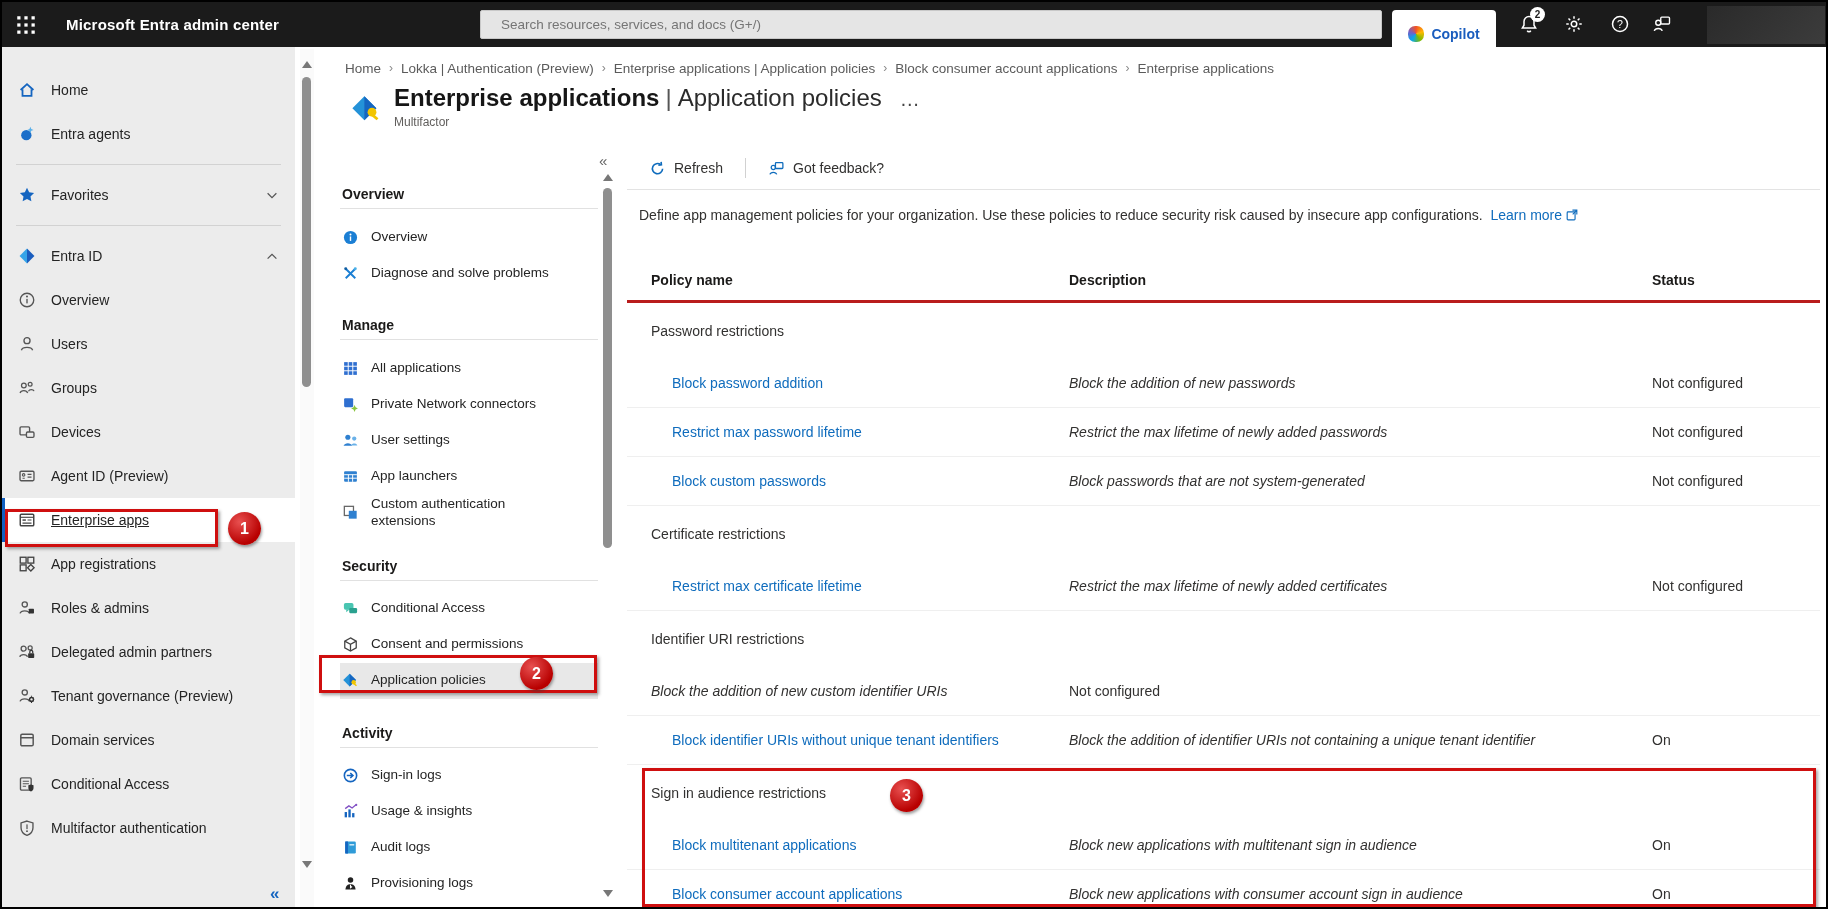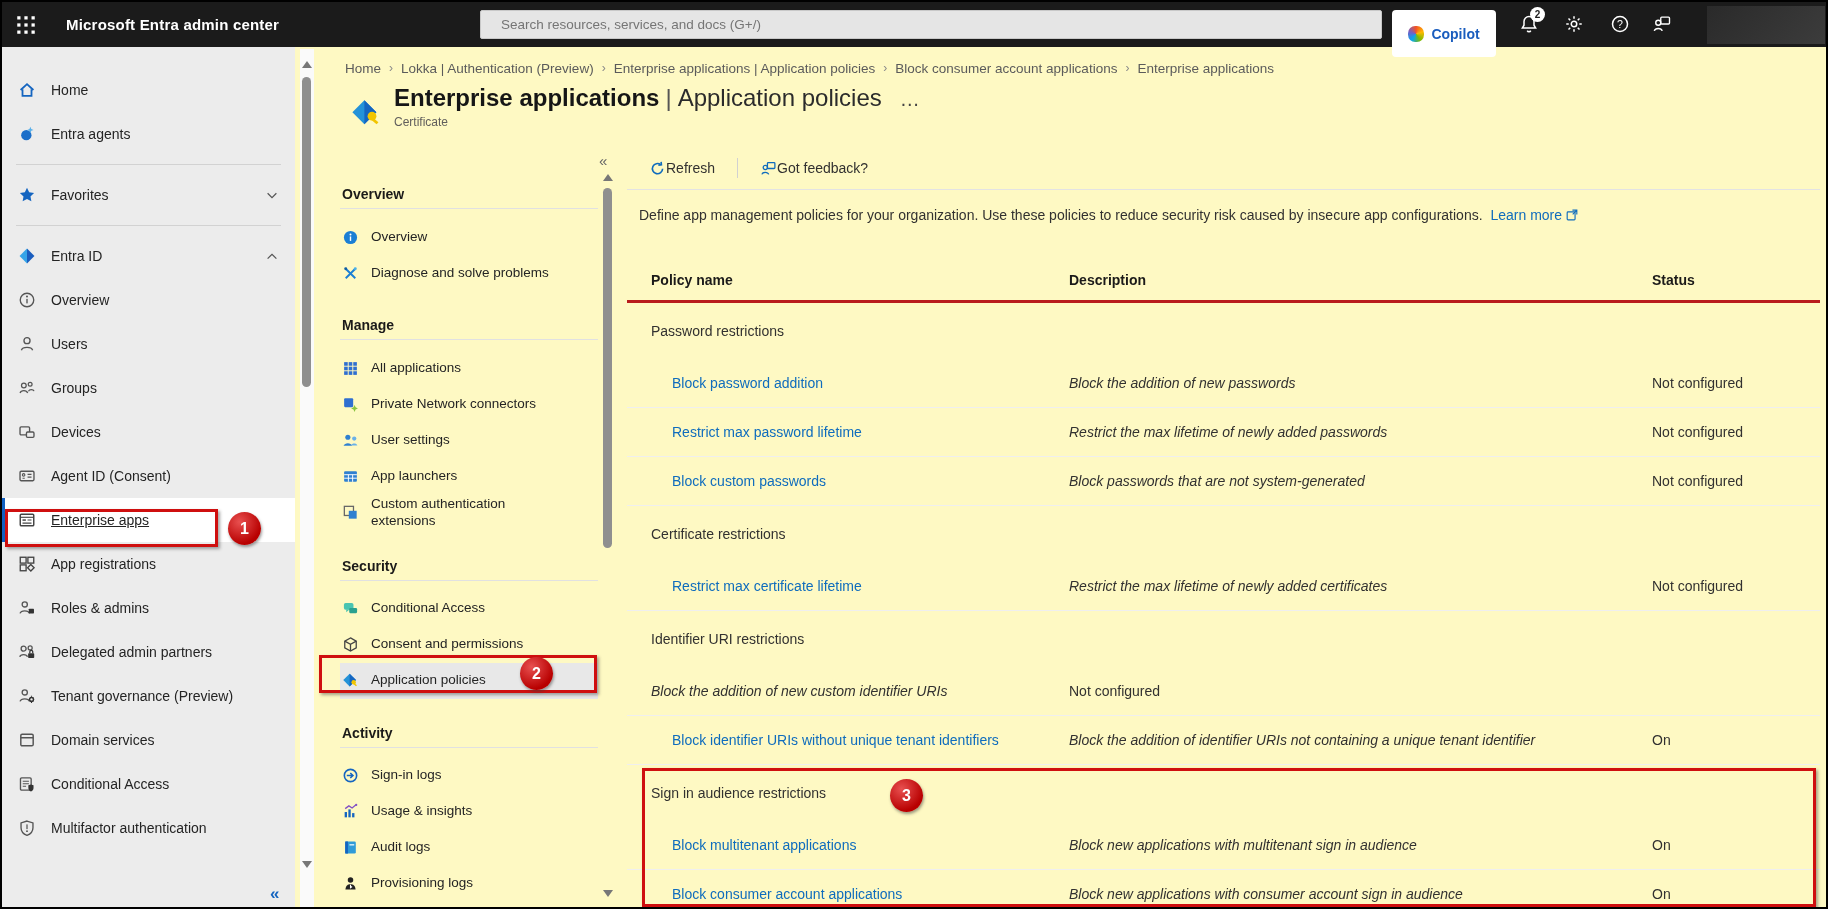--- a/index.html
+++ b/index.html
@@ -1,17 +1,17 @@
 <!DOCTYPE html>
 <html><head>
 <meta charset="utf-8">
 <style>
   html,body{margin:0;padding:0;background:#888;}
   *{box-sizing:border-box;}
-  #app{position:relative;width:1828px;height:909px;background:#fef9c3;border:2px solid #000;
+  #app{position:relative;width:1828px;height:909px;background:#ffffff;border:2px solid #000;
        font-family:"Liberation Sans",sans-serif;overflow:hidden;color:#323130;}
   svg{display:block;}
 
   
   .topbar{position:absolute;left:0;top:0;width:100%;height:45px;background:#1b1b1b;display:flex;align-items:center;}
   .waffle{position:absolute;left:14px;top:13px;width:20px;height:20px;cursor:pointer;}
   .tb-title{position:absolute;left:64px;top:0;height:45px;display:flex;align-items:center;
             color:#fff;font-weight:bold;font-size:15px;letter-spacing:.2px;}
   .tb-search{position:absolute;left:478px;top:8px;width:902px;height:29px;background:#e5e5e5;border:1px solid #c8c8c8;
              border-radius:2px;display:flex;align-items:center;padding:0 10px;gap:8px;}
@@ -44,21 +44,21 @@
   .scroll1{position:absolute;left:298px;top:47px;bottom:0;width:14px;background:#fafafa;}
   .s-arrow{width:0;height:0;border-left:5px solid transparent;border-right:5px solid transparent;position:absolute;left:2px;cursor:pointer;}
   .s-arrow.up{border-bottom:7px solid #777;}
   .s-arrow.down{border-top:7px solid #777;}
   .s-thumb{position:absolute;left:2px;width:9px;border-radius:5px;background:#8f8f8f;cursor:pointer;}
 
   
   .crumbrow{position:absolute;left:343px;top:55px;height:22px;display:flex;align-items:center;font-size:13.5px;color:#5b5b5b;gap:8px;white-space:nowrap;}
   .crumb{cursor:pointer;}
   .crumb-sep{color:#8a8a8a;font-size:12px;}
-  .titlerow{position:absolute;left:348px;top:82px;display:flex;align-items:flex-end;gap:12px;}
+  .titlerow{position:absolute;left:348px;top:82px;display:flex;align-items:center;gap:12px;}
   .title-icon{width:32px;height:32px;margin-top:4px;}
   .title-icon svg{width:32px;height:32px;}
   .page-title{font-size:24px;color:#2b2b2b;white-space:nowrap;}
   .page-title .tb-bold{font-weight:bold;color:#161616;}
   .page-title .tsep{color:#555;margin:0 6px;font-weight:normal;}
   .title-ellipsis{font-size:20px;color:#444;margin:2px 0 0 18px;cursor:pointer;letter-spacing:2px;}
   .subtitle{font-size:12px;color:#605e5c;margin-top:3px;}
 
   
   .nav{position:absolute;left:338px;top:150px;width:258px;padding-top:30px;}
@@ -72,21 +72,21 @@
   .nav-sec{margin-top:22px;}
   .nav-sec:first-child{margin-top:0;}
 
   
   .scroll2{position:absolute;left:599px;top:148px;bottom:0;width:14px;}
   .nav-collapse{position:absolute;left:597px;top:150px;color:#666;font-size:15px;cursor:pointer;}
 
   
   .content{position:absolute;left:625px;top:148px;right:6px;}
   .toolbar{height:36px;display:flex;align-items:center;gap:10px;padding-left:22px;font-size:14px;color:#323130;}
-  .tool-btn{display:flex;align-items:center;cursor:pointer;}
+  .tool-btn{display:flex;align-items:center;gap:8px;cursor:pointer;}
   .tool-btn svg{width:17px;height:17px;}
   .tool-sep{width:1px;height:20px;background:#d1d1d1;margin:0 12px;}
   .c-hr{height:1px;background:#e3e3e3;margin-top:3px;}
   .desc{padding:17px 0 14px 12px;font-size:14px;color:#323130;}
   .desc a{color:#0f6cbd;text-decoration:none;cursor:pointer;margin-left:4px;}
   .ext-ic{display:inline-block;width:14px;height:14px;vertical-align:-2px;margin-left:3px;}
   .ext-ic svg{width:14px;height:14px;}
 
   .tbl{margin-top:22px;}
   .thead{display:grid;grid-template-columns:418px 583px auto;padding-left:24px;height:44px;align-items:center;
@@ -257,21 +257,21 @@
           <span class="sb-label">Devices</span>
         </div>
         <div class="sb-item">
           <span class="sb-ic">
             <svg viewBox="0 0 16 16">
               <rect x="1.8" y="3.8" width="12.4" height="8.4" rx="1" fill="none" stroke="#555" stroke-width="1.2"></rect>
               <circle cx="5" cy="7" r="1.1" fill="none" stroke="#555"></circle>
               <path d="M8.5 6.5H12M8.5 9H12M4 10h2" stroke="#555" fill="none"></path>
             </svg>
           </span>
-          <span class="sb-label">Agent ID (Consent)</span>
+          <span class="sb-label">Agent ID (Preview)</span>
         </div>
         <div class="sb-item sel">
           <span class="sb-ic">
             <svg viewBox="0 0 16 16">
               <rect x="2" y="2.8" width="12" height="10.4" rx="1" fill="none" stroke="#444" stroke-width="1.3"></rect>
               <path d="M2 5.6h12" stroke="#444"></path>
               <rect x="4" y="7.4" width="3" height="1.3" fill="#444"></rect>
               <path d="M4 10.8h8M8.5 8H12" stroke="#444"></path>
             </svg>
           </span>
@@ -376,21 +376,21 @@
     <div class="title-icon">
       <svg viewBox="0 0 16 16">
           <path d="M7.2 1.6 13.2 7.6 7.2 13.6 1.2 7.6z" fill="#2492d8"></path>
           <path d="M7.2 1.6 13.2 7.6 7.2 13.6z" fill="#1565c0"></path>
           <circle cx="11" cy="9.6" r="2.2" fill="#f2c500"></circle>
           <rect x="11.6" y="10.4" width="3.4" height="1.4" transform="rotate(40 11.6 10.4)" fill="#f2c500"></rect>
         </svg>
     </div>
     <div>
       <div class="page-title"><span class="tb-bold">Enterprise applications</span><span class="tsep">|</span><span>Application policies</span><span class="title-ellipsis">…</span></div>
-      <div class="subtitle">Certificate</div>
+      <div class="subtitle">Multifactor</div>
     </div>
   </div>
 
   <div class="nav" id="nav">
       <div class="nav-sec">
         <div class="nav-h">Overview</div>
         <div class="nav-div"></div>
         <div class="nav-item">
           <span class="nav-ic">
             <svg viewBox="0 0 16 16">

